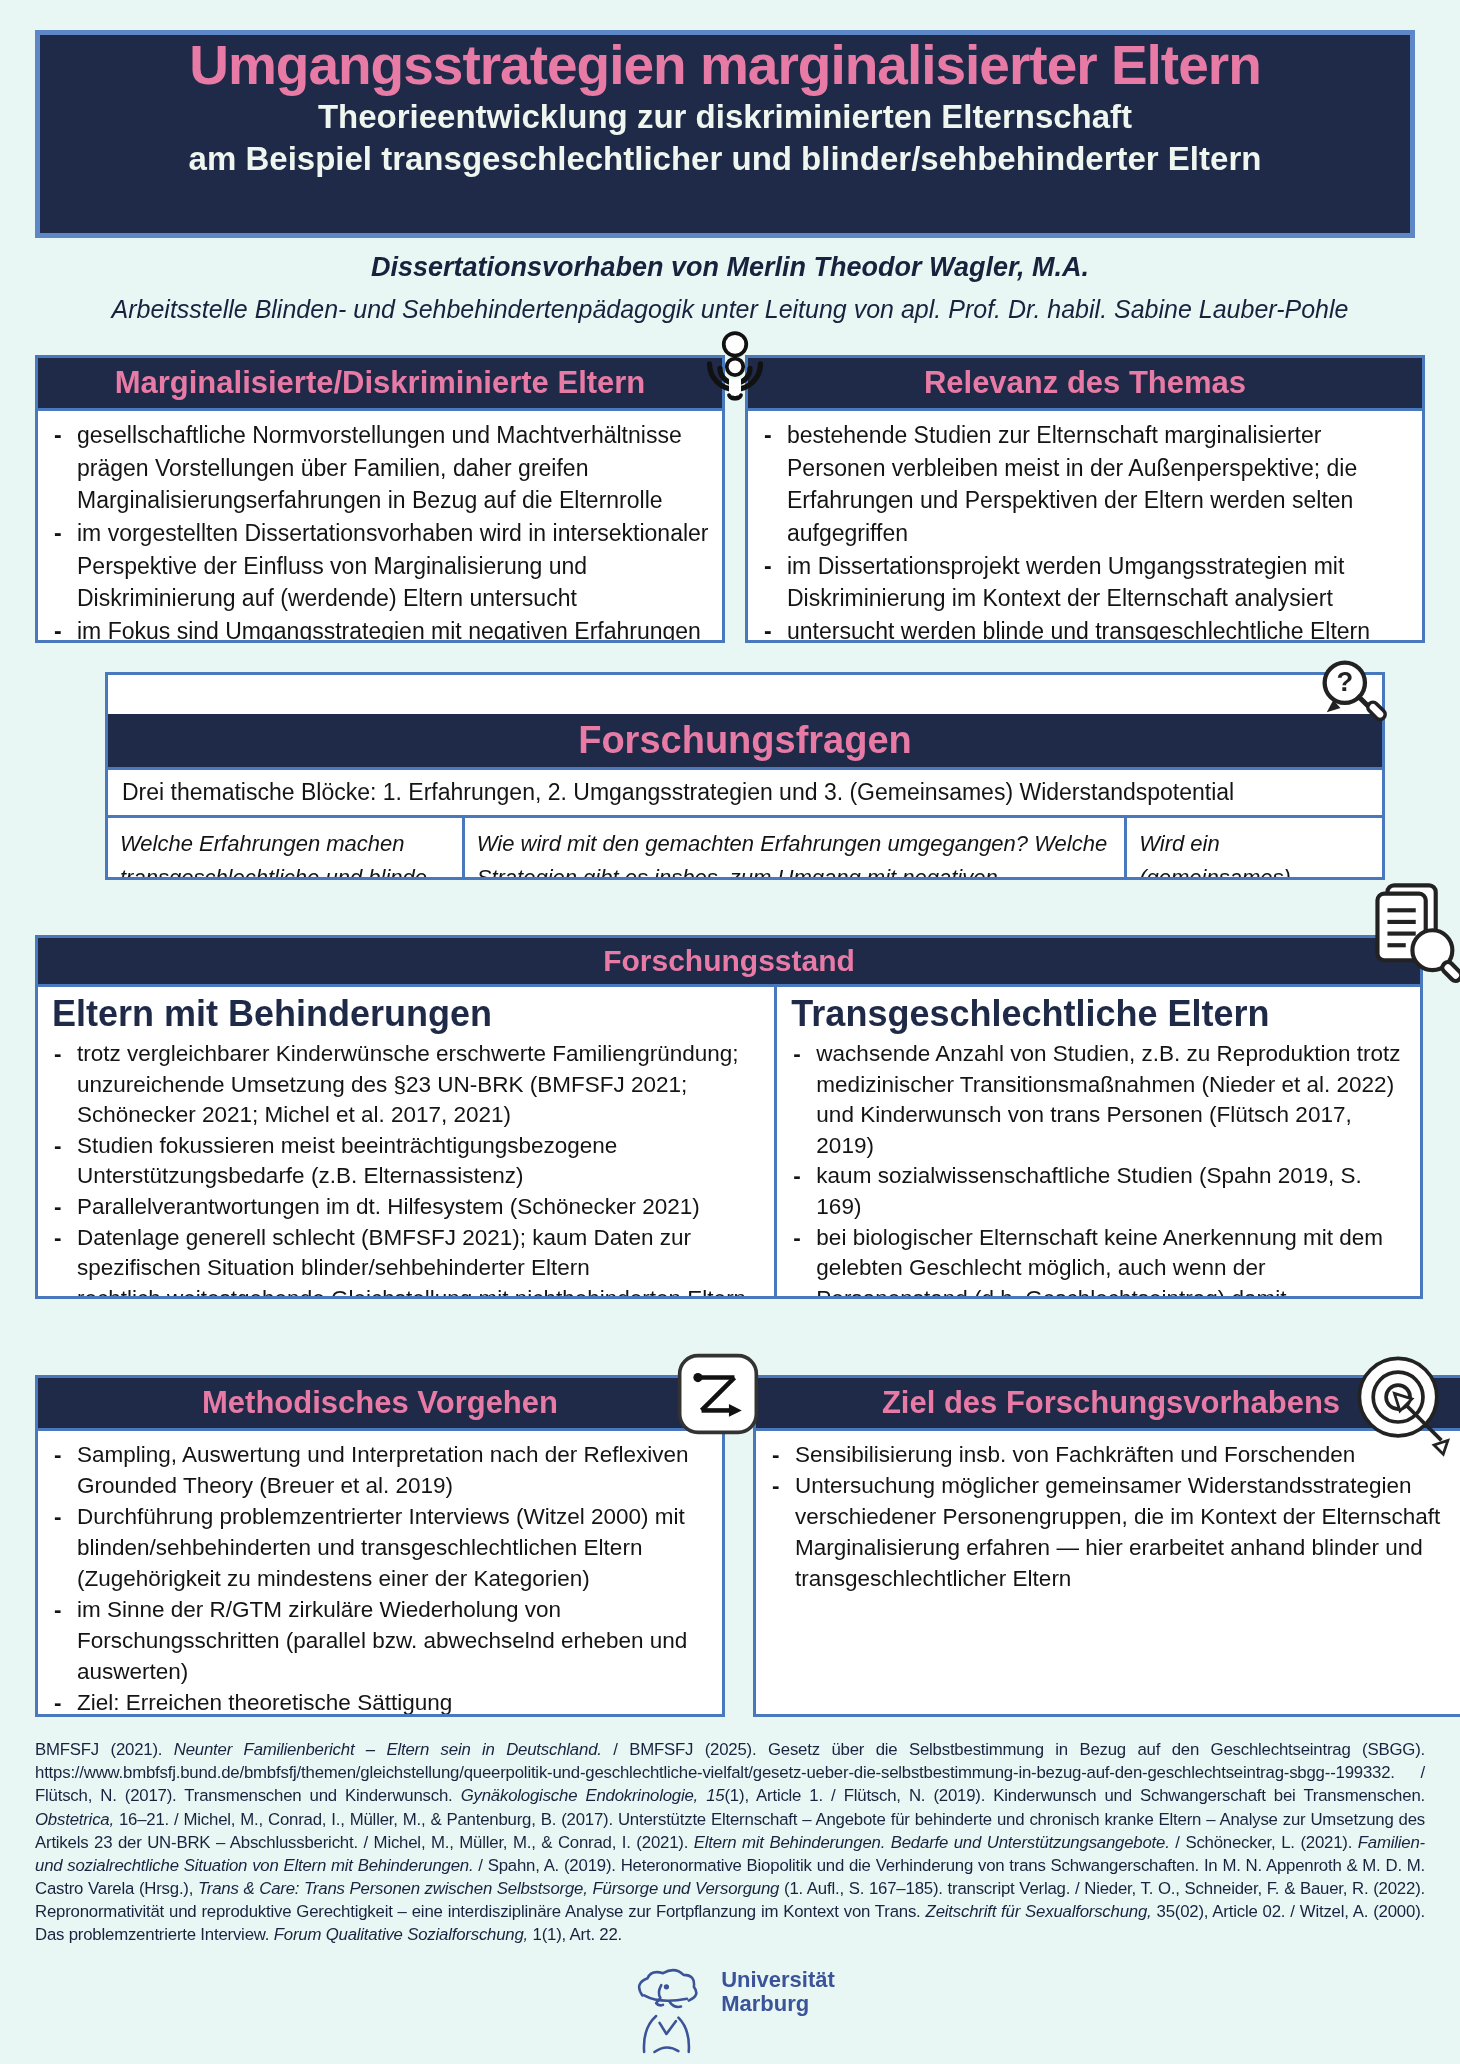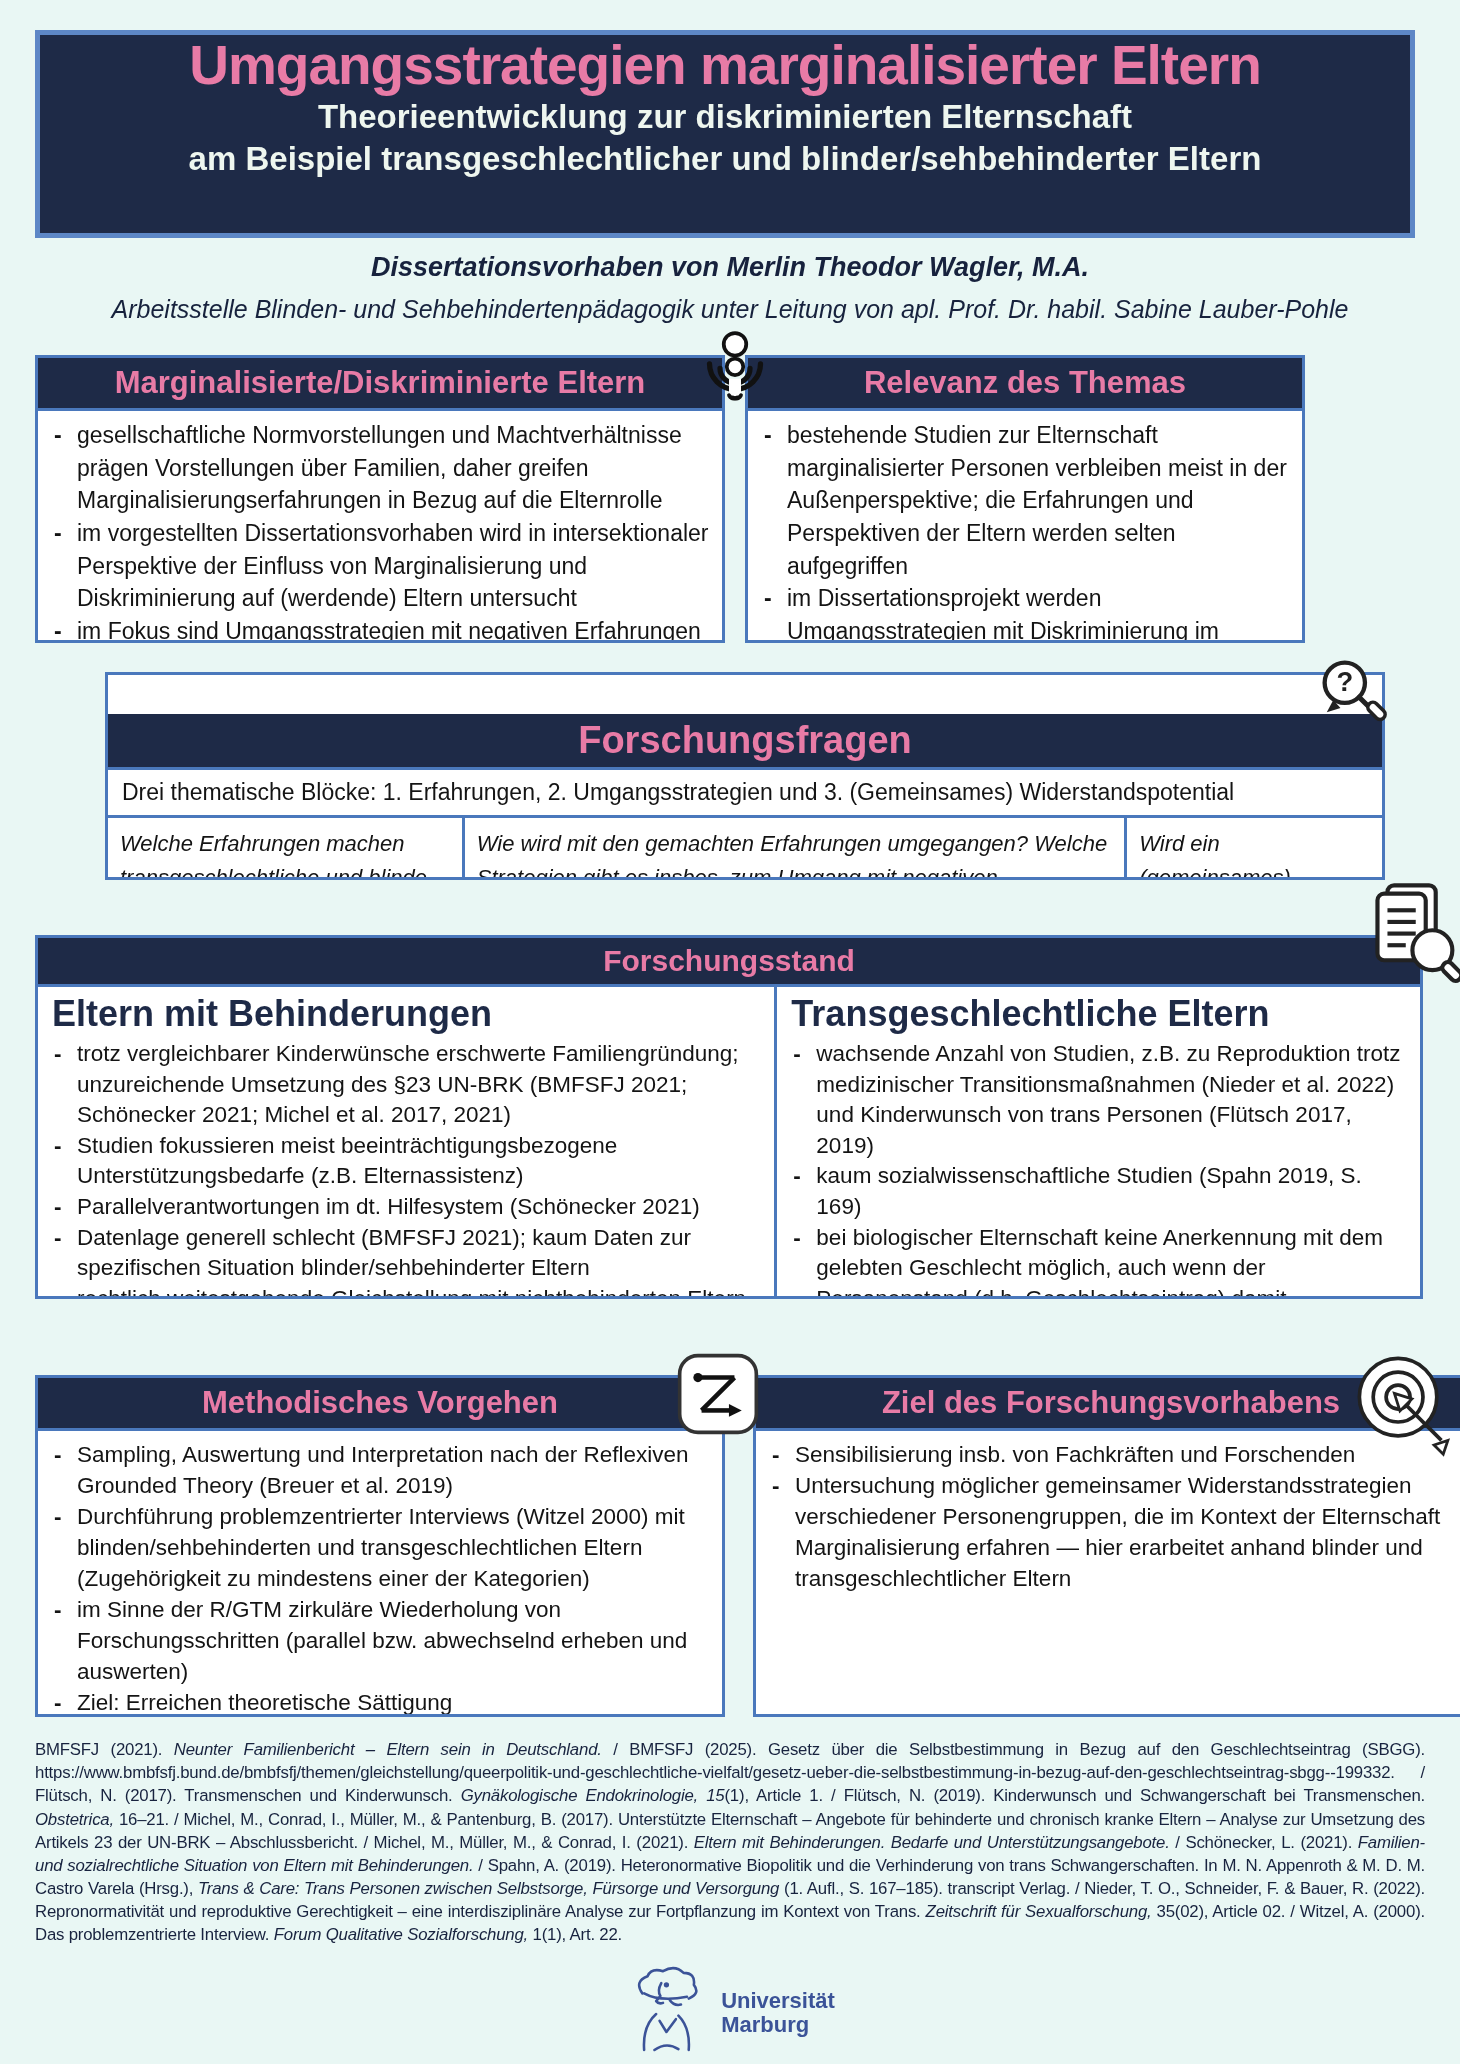--- a/index.html
+++ b/index.html
@@ -24,21 +24,21 @@
   .box { position:absolute; background:#fff; border:3px solid #4a78bc; box-sizing:border-box; overflow:hidden; }
   .box-header { background:#1e2a47; color:#e87ba6; font-weight:bold; text-align:center;
                 border-bottom:3px solid #4a78bc; }
   .hdr-lg { font-size:31px; padding:7px 4px; }
   .box-body { padding:8px 12px 6px 6px; }
   .bullets { list-style:none; margin:0; padding:0; }
   .bullets li { position:relative; padding-left:33px; font-size:23px; line-height:1.42; }
   .bullets li::before { content:"-"; position:absolute; left:10px; top:0; font-weight:bold; }
   
   #box-marginalisierte { left:35px;  top:355px; width:690px; height:288px; }
-  #box-relevanz        { left:745px; top:355px; width:560px; height:288px; }
+  #box-relevanz        { left:745px; top:355px; width:680px; height:288px; }
   
   #box-fragen { left:105px; top:672px; width:1280px; height:208px; }
   #box-fragen .box-header { font-size:38px; padding:5px 0;margin-top:39px; }
   .fragen-intro { font-size:23px; padding:9px 14px; border-bottom:3px solid #4a78bc; }
   .fragen-grid { display:grid; grid-template-columns:28% 52% 20%; }
   .fragen-cell { font-style:italic; font-size:22px; line-height:1.55; padding:9px 12px;
                  border-right:3px solid #4a78bc; }
   .fragen-cell:last-child { border-right:none; }
   
   #box-stand { left:35px; top:935px; width:1388px; height:364px; }
@@ -52,21 +52,21 @@
   #box-methodik { left:35px;  top:1375px; width:690px; height:342px; }
   #box-ziel     { left:753px; top:1375px; width:716px; height:342px; }
   #box-methodik .bullets li, #box-ziel .bullets li { font-size:22.5px; line-height:1.38; }
   
   .references { position:absolute; left:35px; top:1738px; width:1390px;
                 font-size:16.8px; line-height:1.38; color:#18233f; text-align:justify;
                 letter-spacing:-0.2px; }
   .references .it { font-style:italic; }
   
   .footer { position:absolute; left:0; top:1968px; width:100%; height:90px;
-            display:flex; align-items:center; justify-content:center; gap:14px; }
+            display:flex; align-items:flex-start; justify-content:center; gap:14px; }
   .uni-text { color:#3b5398; font-weight:bold; font-size:22px; line-height:1.1; }
   
   .icon-float { position:absolute; }
   #icon-parent-child { left:690px;  top:328px;  width:90px;  height:100px; }
   #icon-q-magnifier  { left:1316px; top:655px;  width:72px;  height:80px; }
   #icon-doc-search   { left:1364px; top:882px;  width:96px;  height:104px; }
   #icon-process      { left:676px;  top:1350px; width:84px;  height:88px; }
   #icon-target       { left:1352px; top:1348px; width:106px; height:112px; }
 </style>
 </head>

